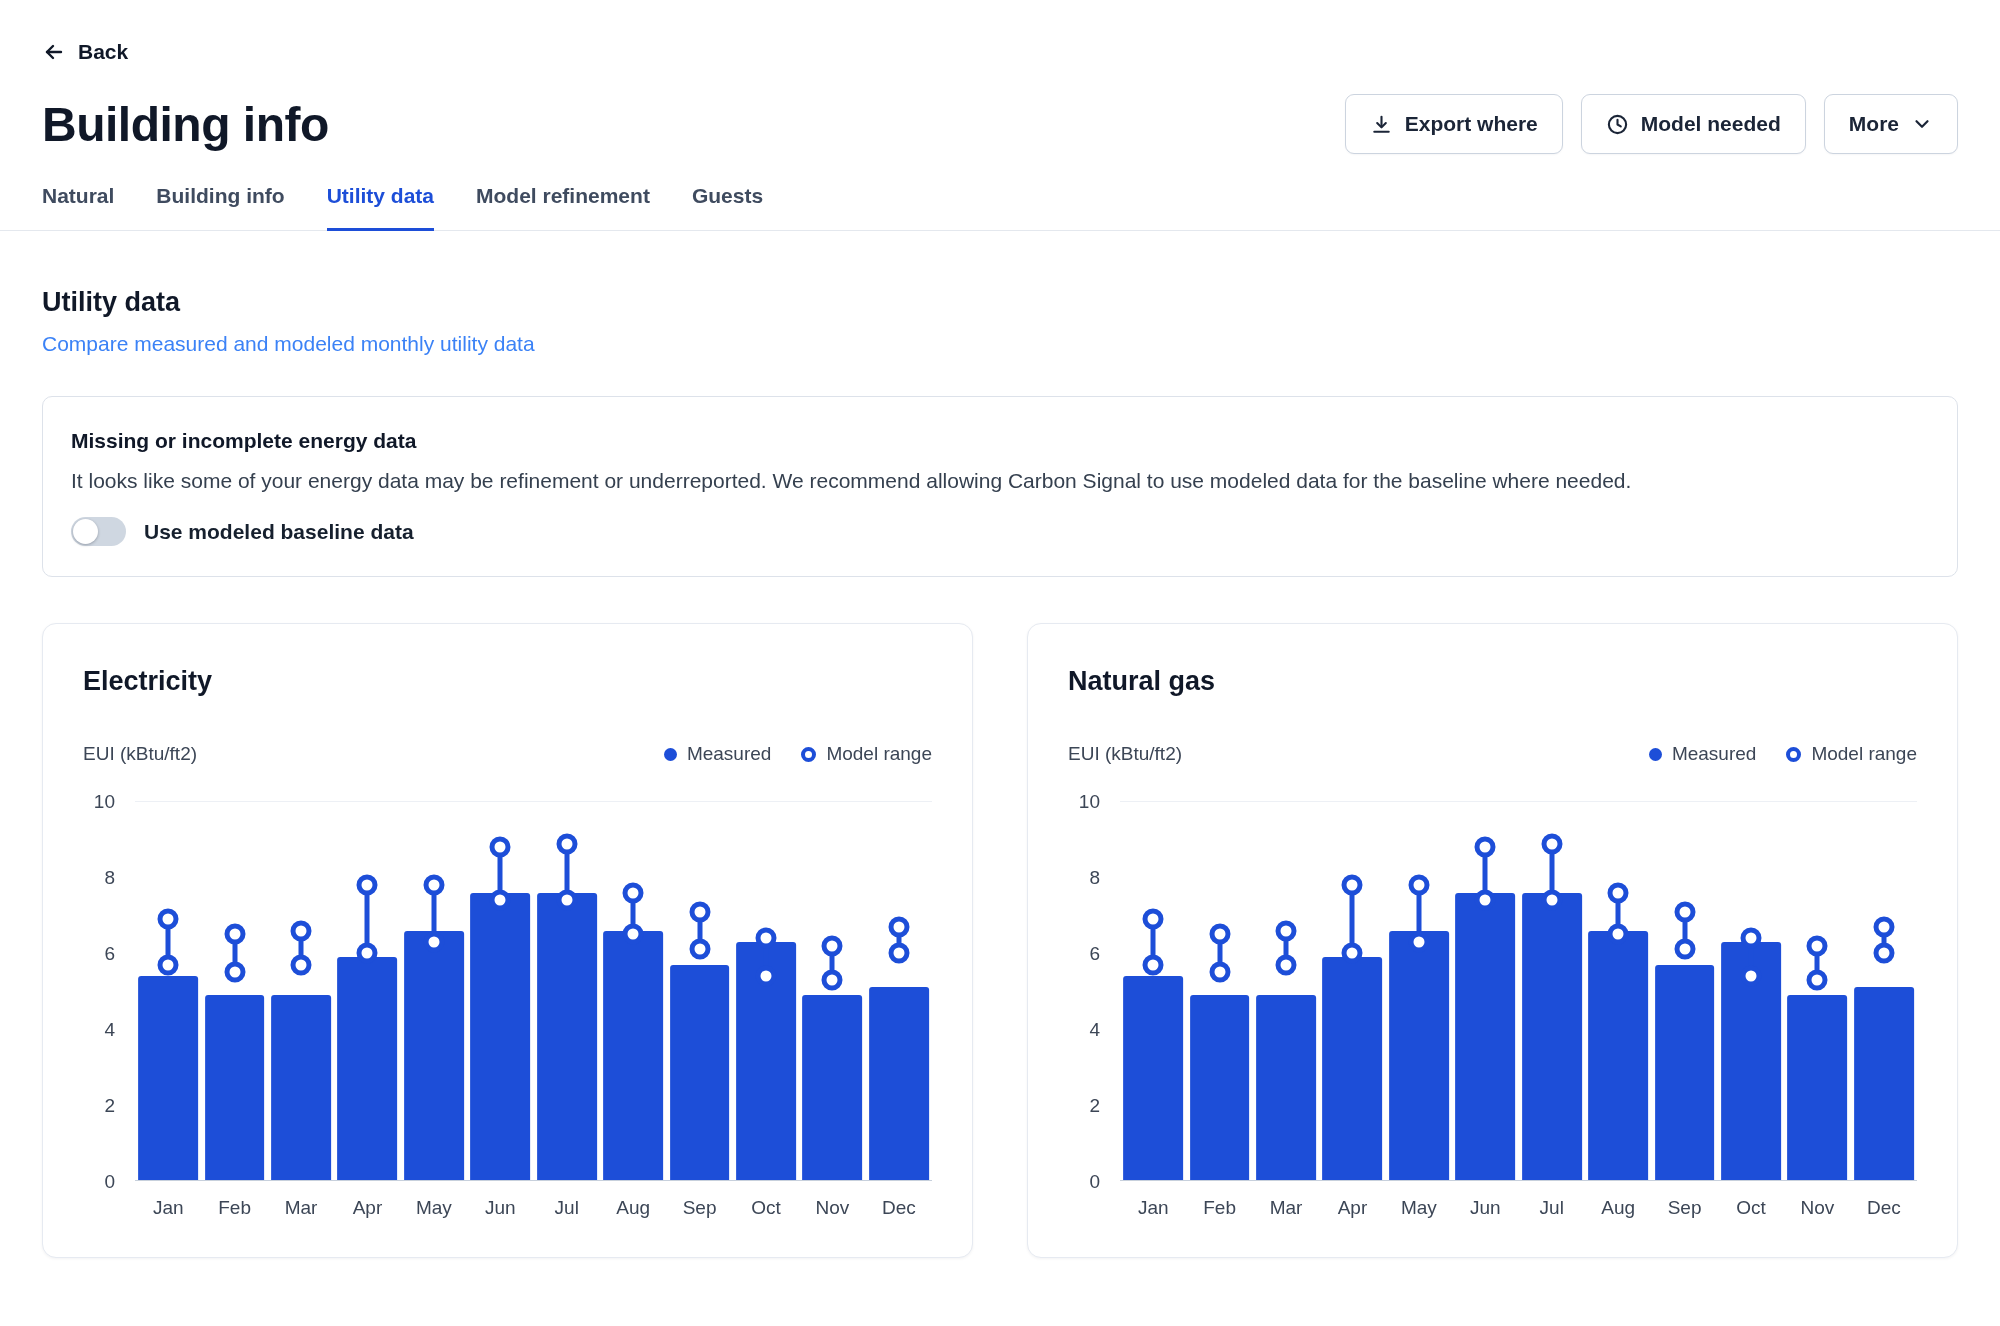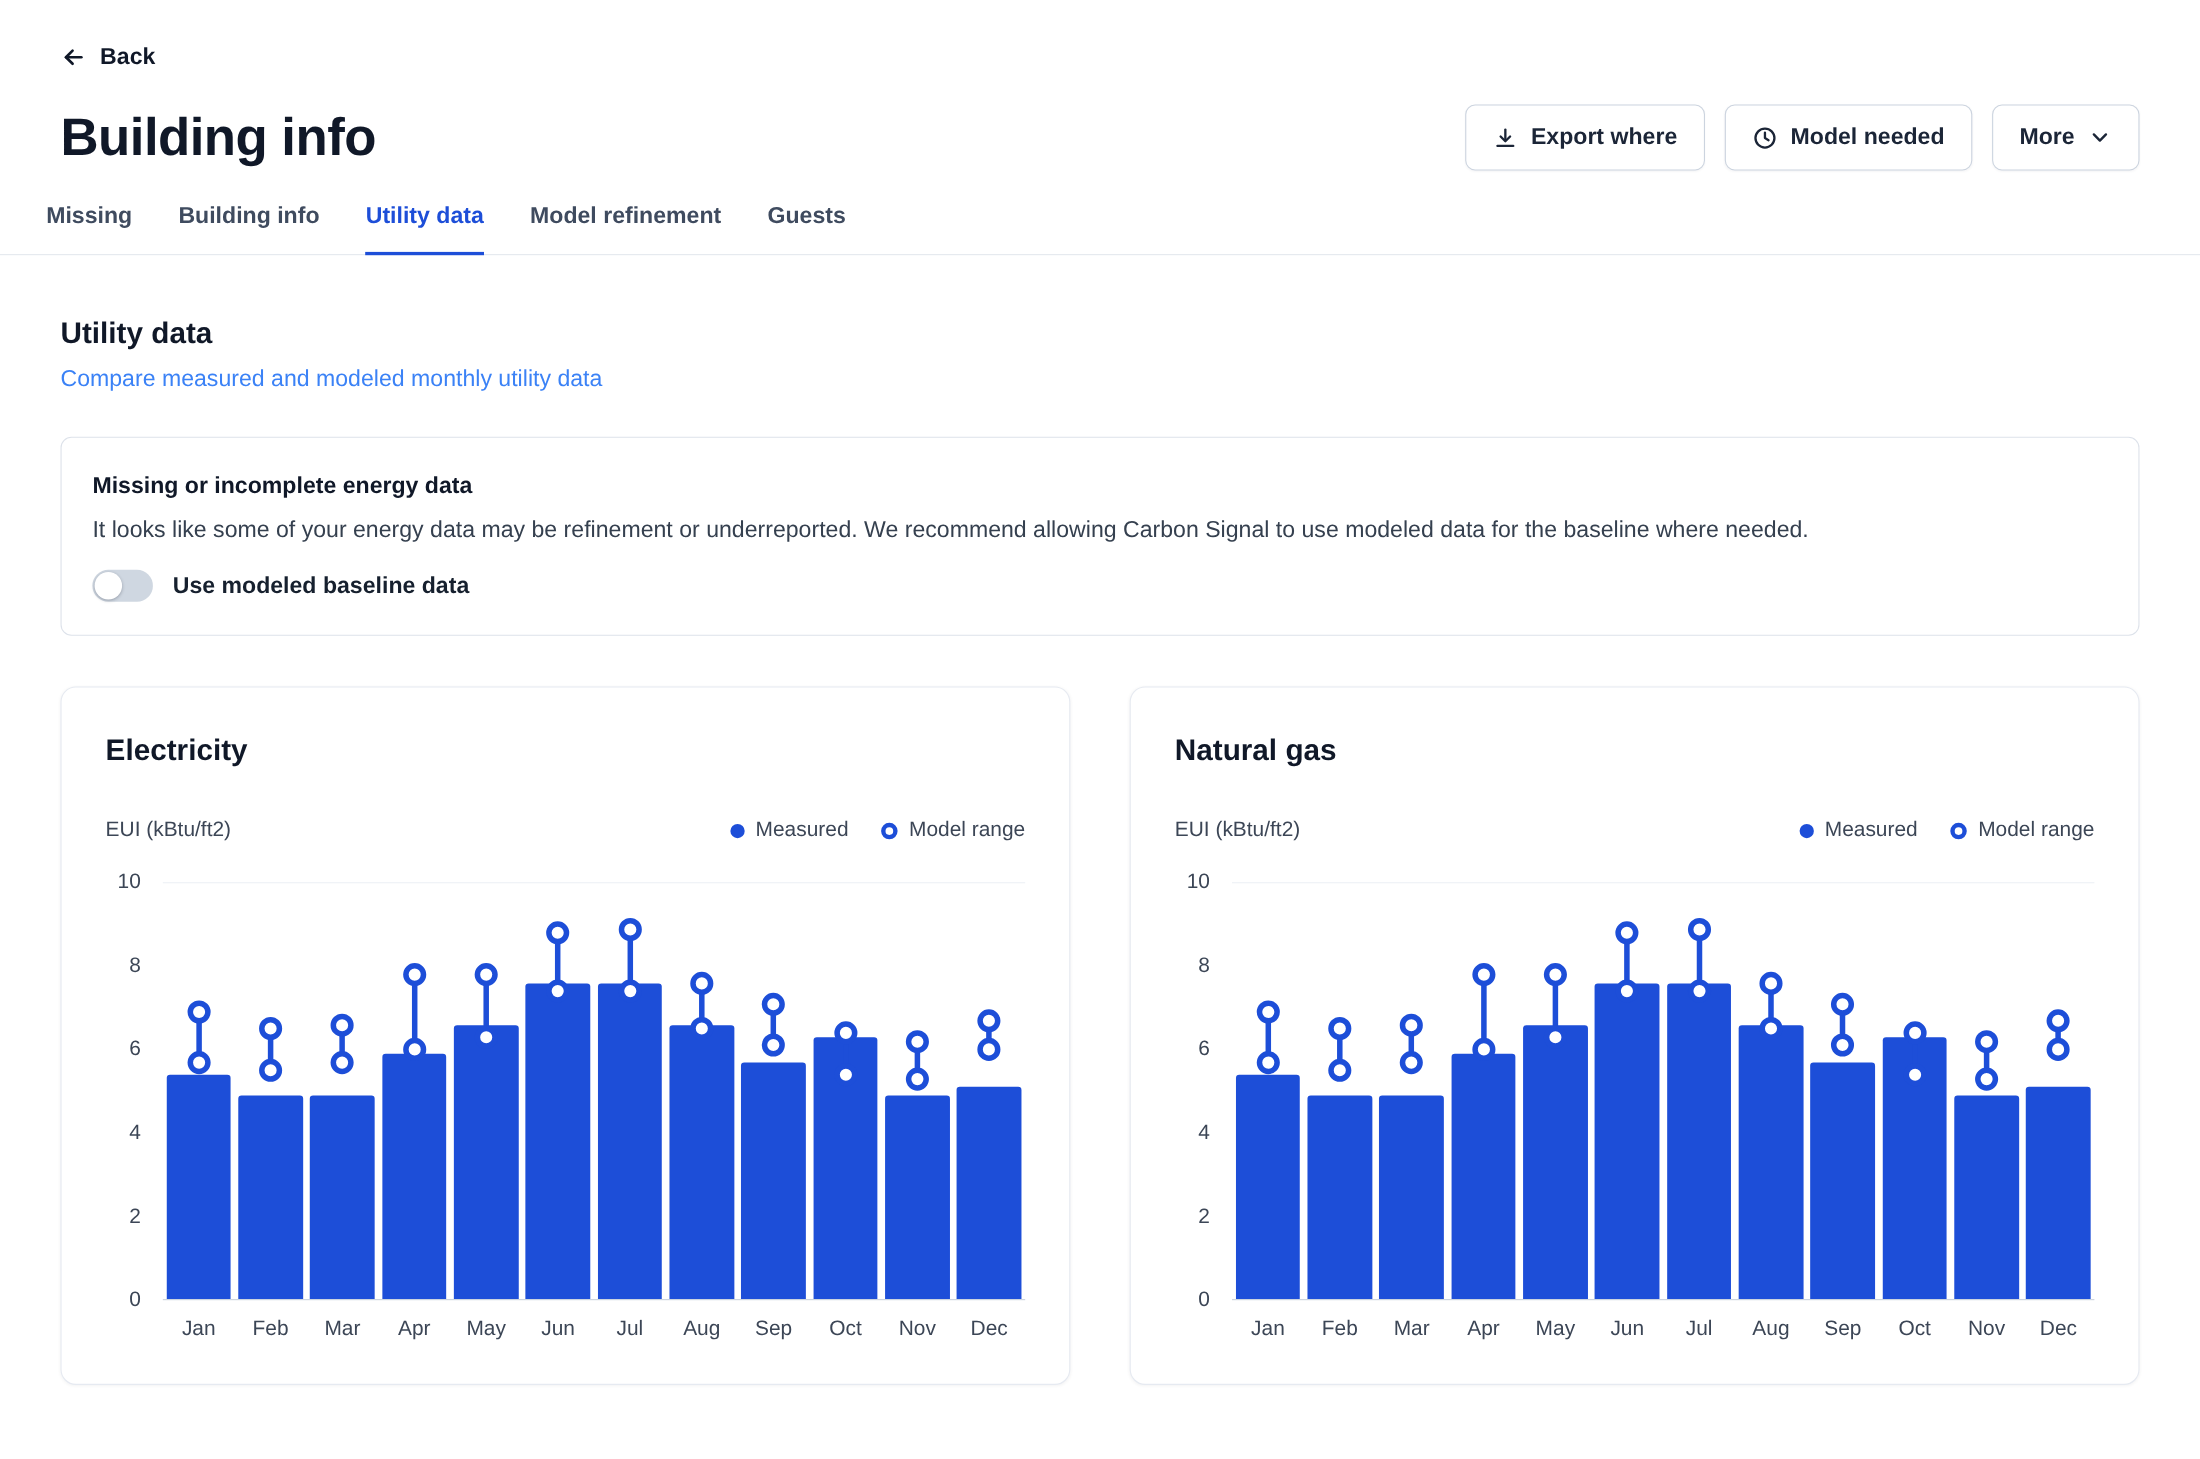--- a/index.html
+++ b/index.html
@@ -2,21 +2,21 @@
 <html><head>
 <meta charset="utf-8">
 <style>
   * { margin:0; padding:0; box-sizing:border-box; }
   html,body { background:#ffffff; }
   body {
     width:2000px; min-height:1326px;
     font-family:"Liberation Sans", sans-serif;
     color:#101828;
   }
-  .container { padding:0 55px; }
+  .container { padding:0 42px; }
 
   
   .back-row { margin-top:40px; }
   .back-btn {
     display:inline-flex; align-items:center; gap:12px;
     font-size:21px; font-weight:700; color:#101828; cursor:pointer;
   }
   .title-row {
     margin-top:26px;
     display:flex; align-items:center; justify-content:space-between;
@@ -153,21 +153,21 @@
               <path d="M6 9l6 6 6-6"></path>
             </svg>
         </span>
       </button>
     </div>
   </div>
 </div>
 
 <div class="tabs-strip">
   <div class="tabs">
-    <div class="tab">Missing</div>
+    <div class="tab">Natural</div>
     <div class="tab">Building info</div>
     <div class="tab active">Utility data</div>
     <div class="tab">Model refinement</div>
     <div class="tab">Guests</div>
   </div>
 </div>
 
 <div class="container">
   <h2 class="section-title">Utility data</h2>
   <div class="section-sub">Compare measured and modeled monthly utility data</div>

